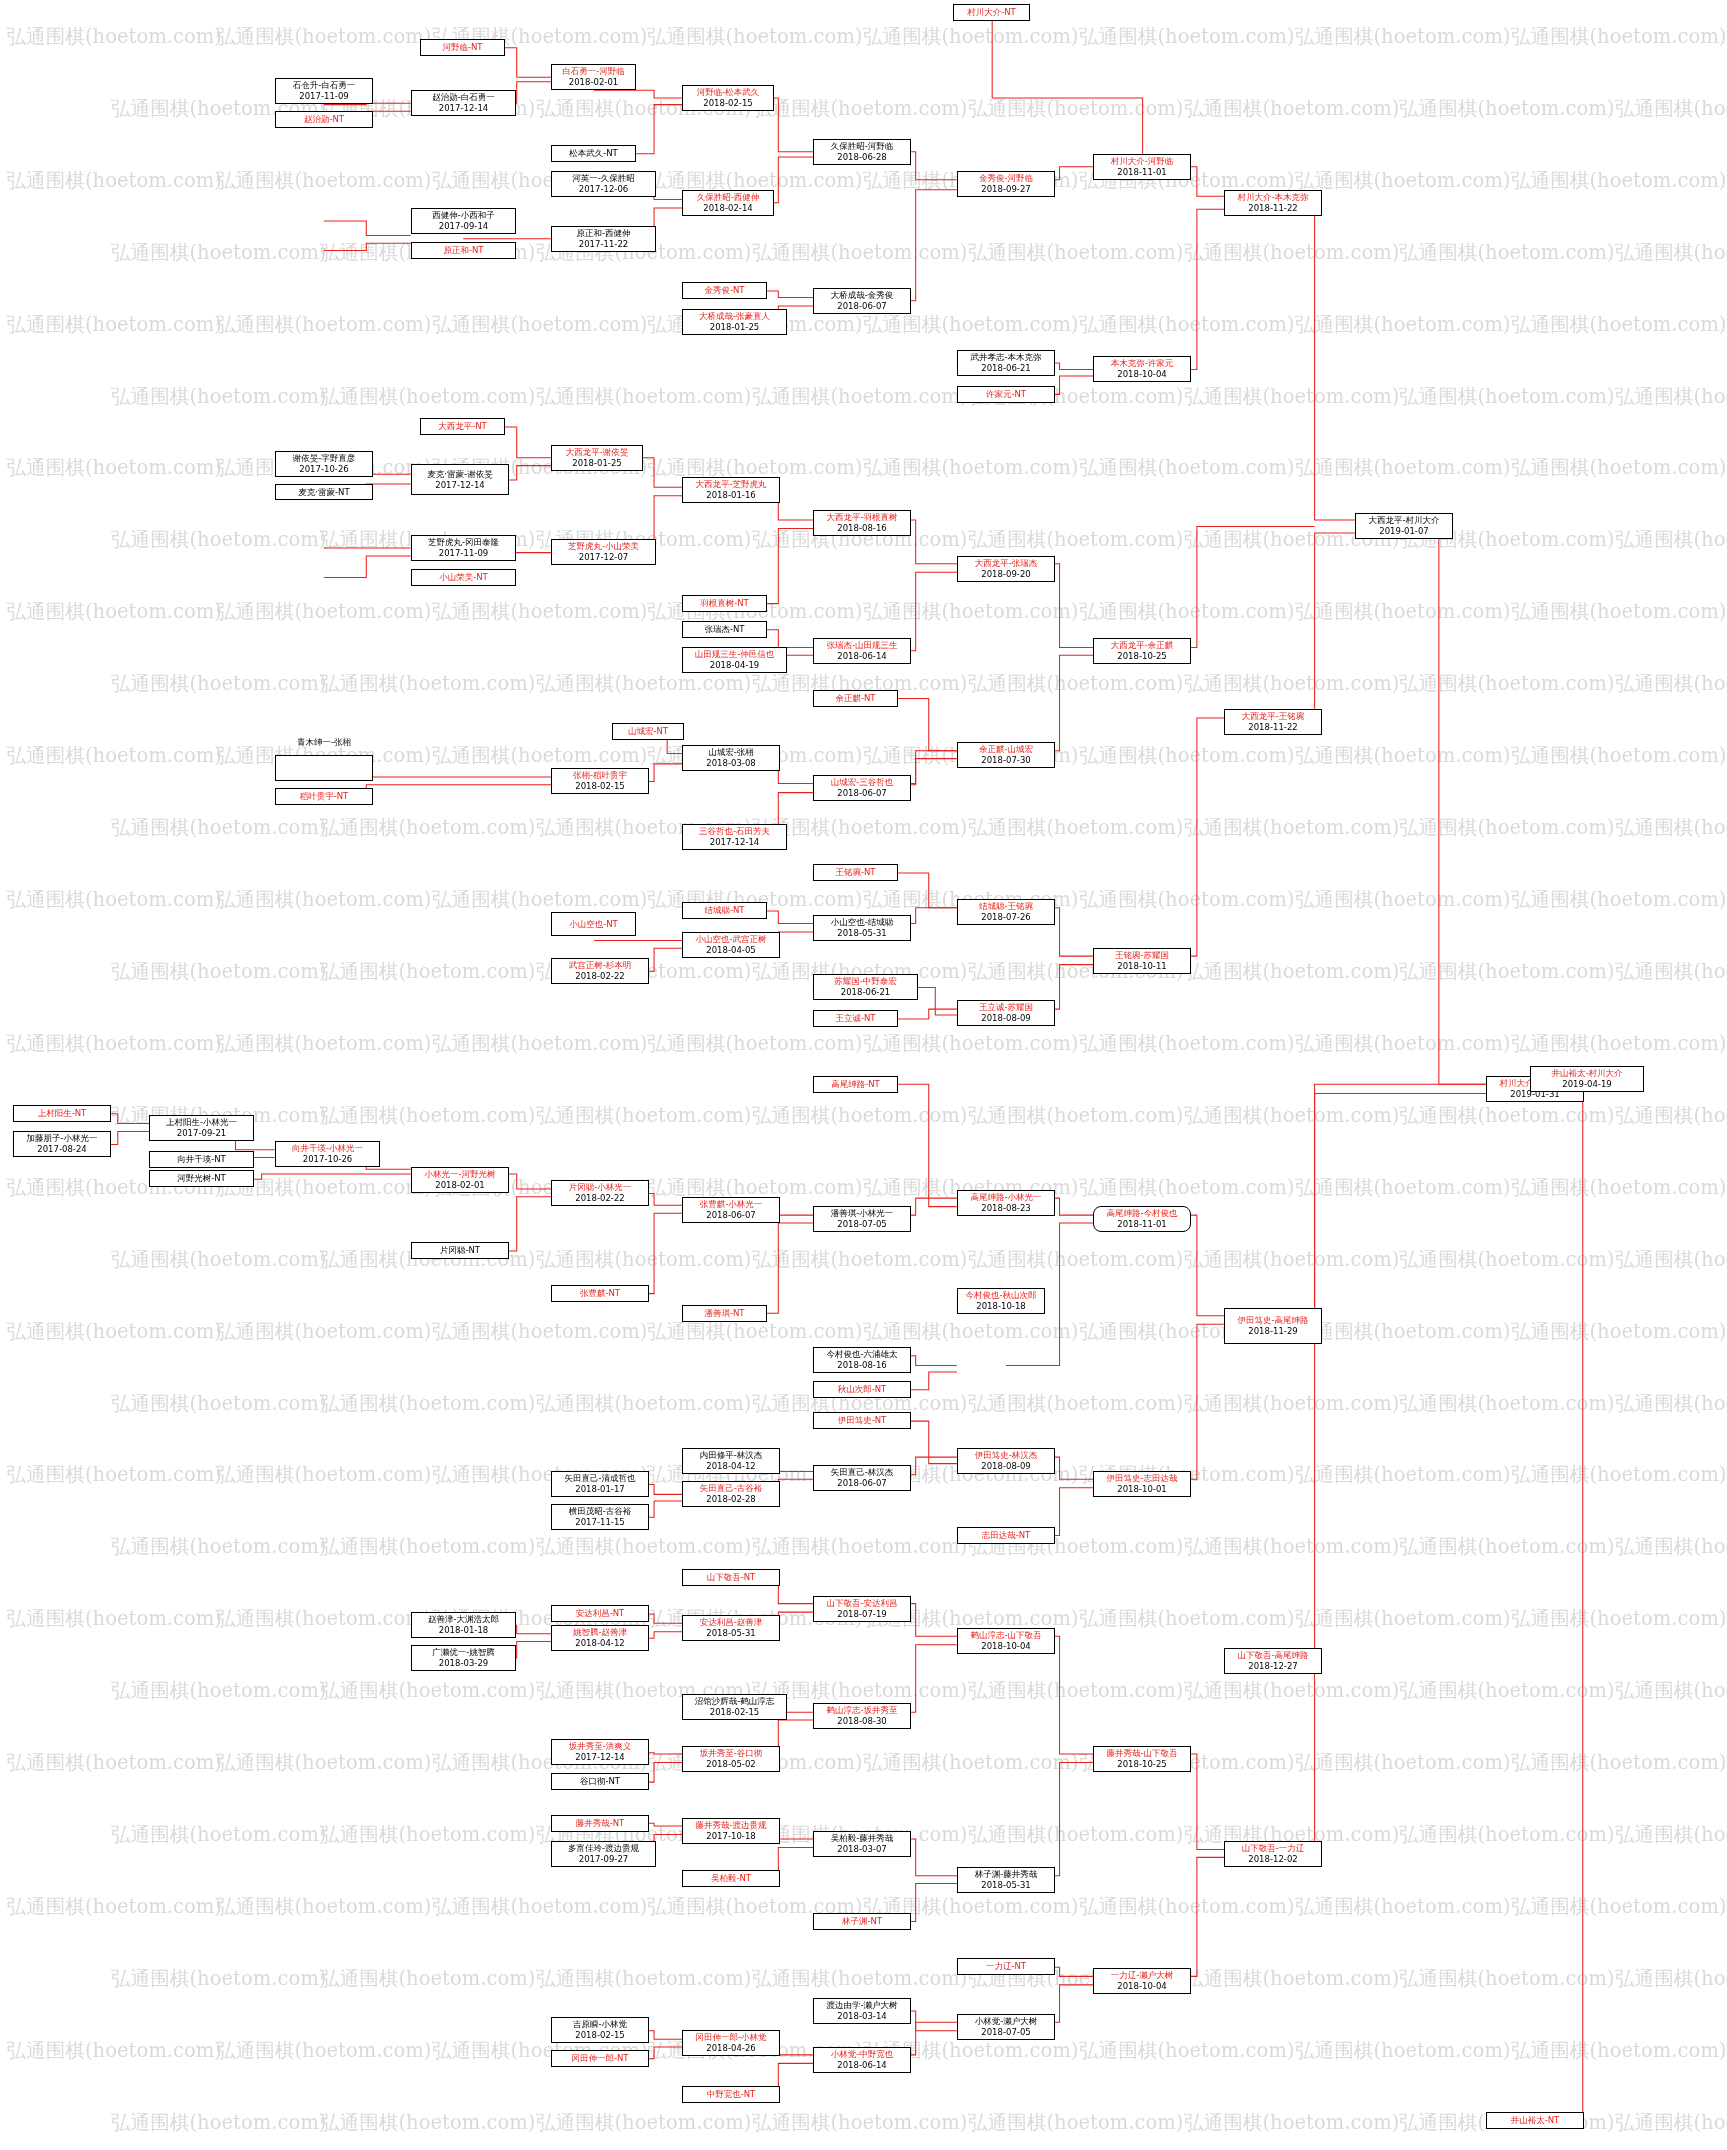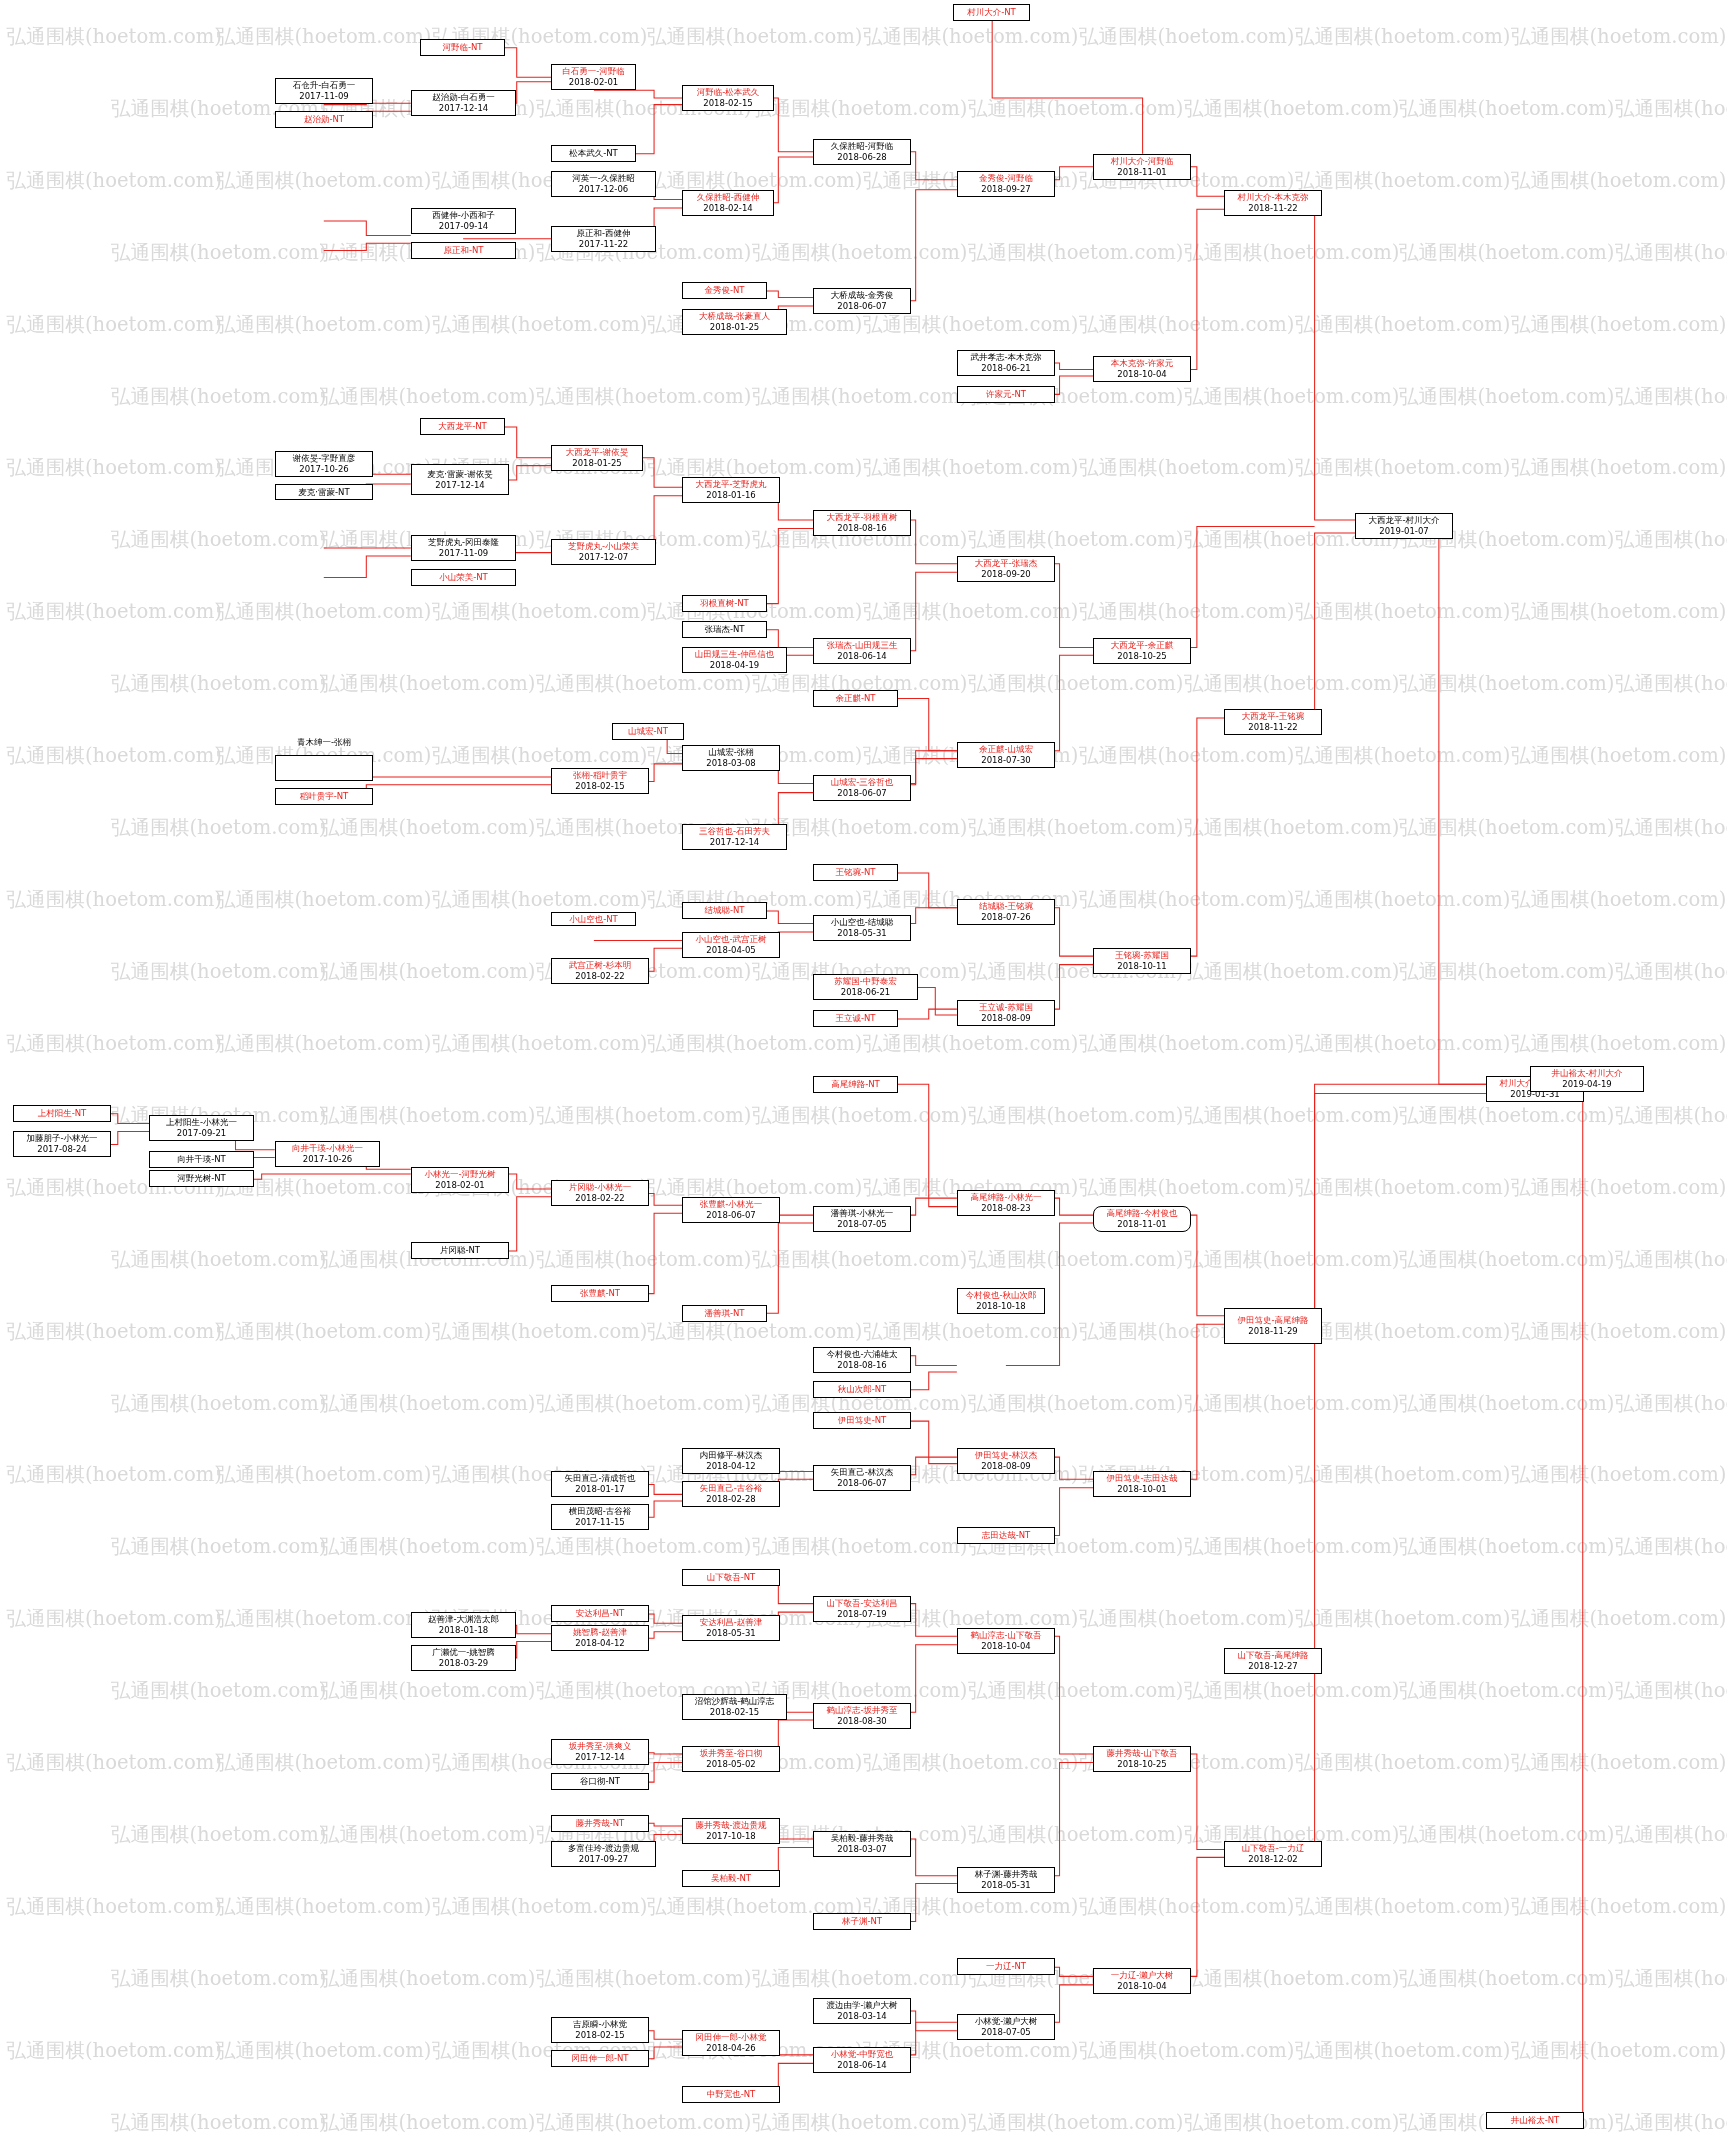--- a/index.html
+++ b/index.html
@@ -568,21 +568,21 @@
       <div class="node" style="left: 813px; top: 775px; width: 98px; height: 26px;">
         <div class="l1 red">山城宏-三谷哲也</div>
         <div class="l2 blk">2018-06-07</div>
       </div>
       <div class="node" style="left: 813px; top: 864px; width: 85px; height: 17px;">
         <div class="l1 red">王铭琬-NT</div>
       </div>
       <div class="node" style="left: 682px; top: 902px; width: 85px; height: 17px;">
         <div class="l1 red">结城聪-NT</div>
       </div>
-      <div class="node" style="left: 551px; top: 912px; width: 85px; height: 14px;">
+      <div class="node" style="left: 551px; top: 912px; width: 85px; height: 24px;">
         <div class="l1 red">小山空也-NT</div>
       </div>
       <div class="node" style="left: 551px; top: 958px; width: 98px; height: 26px;">
         <div class="l1 red">武宫正树-杉本明</div>
         <div class="l2 blk">2018-02-22</div>
       </div>
       <div class="node" style="left: 682px; top: 932px; width: 98px; height: 26px;">
         <div class="l1 red">小山空也-武宫正树</div>
         <div class="l2 blk">2018-04-05</div>
       </div>

